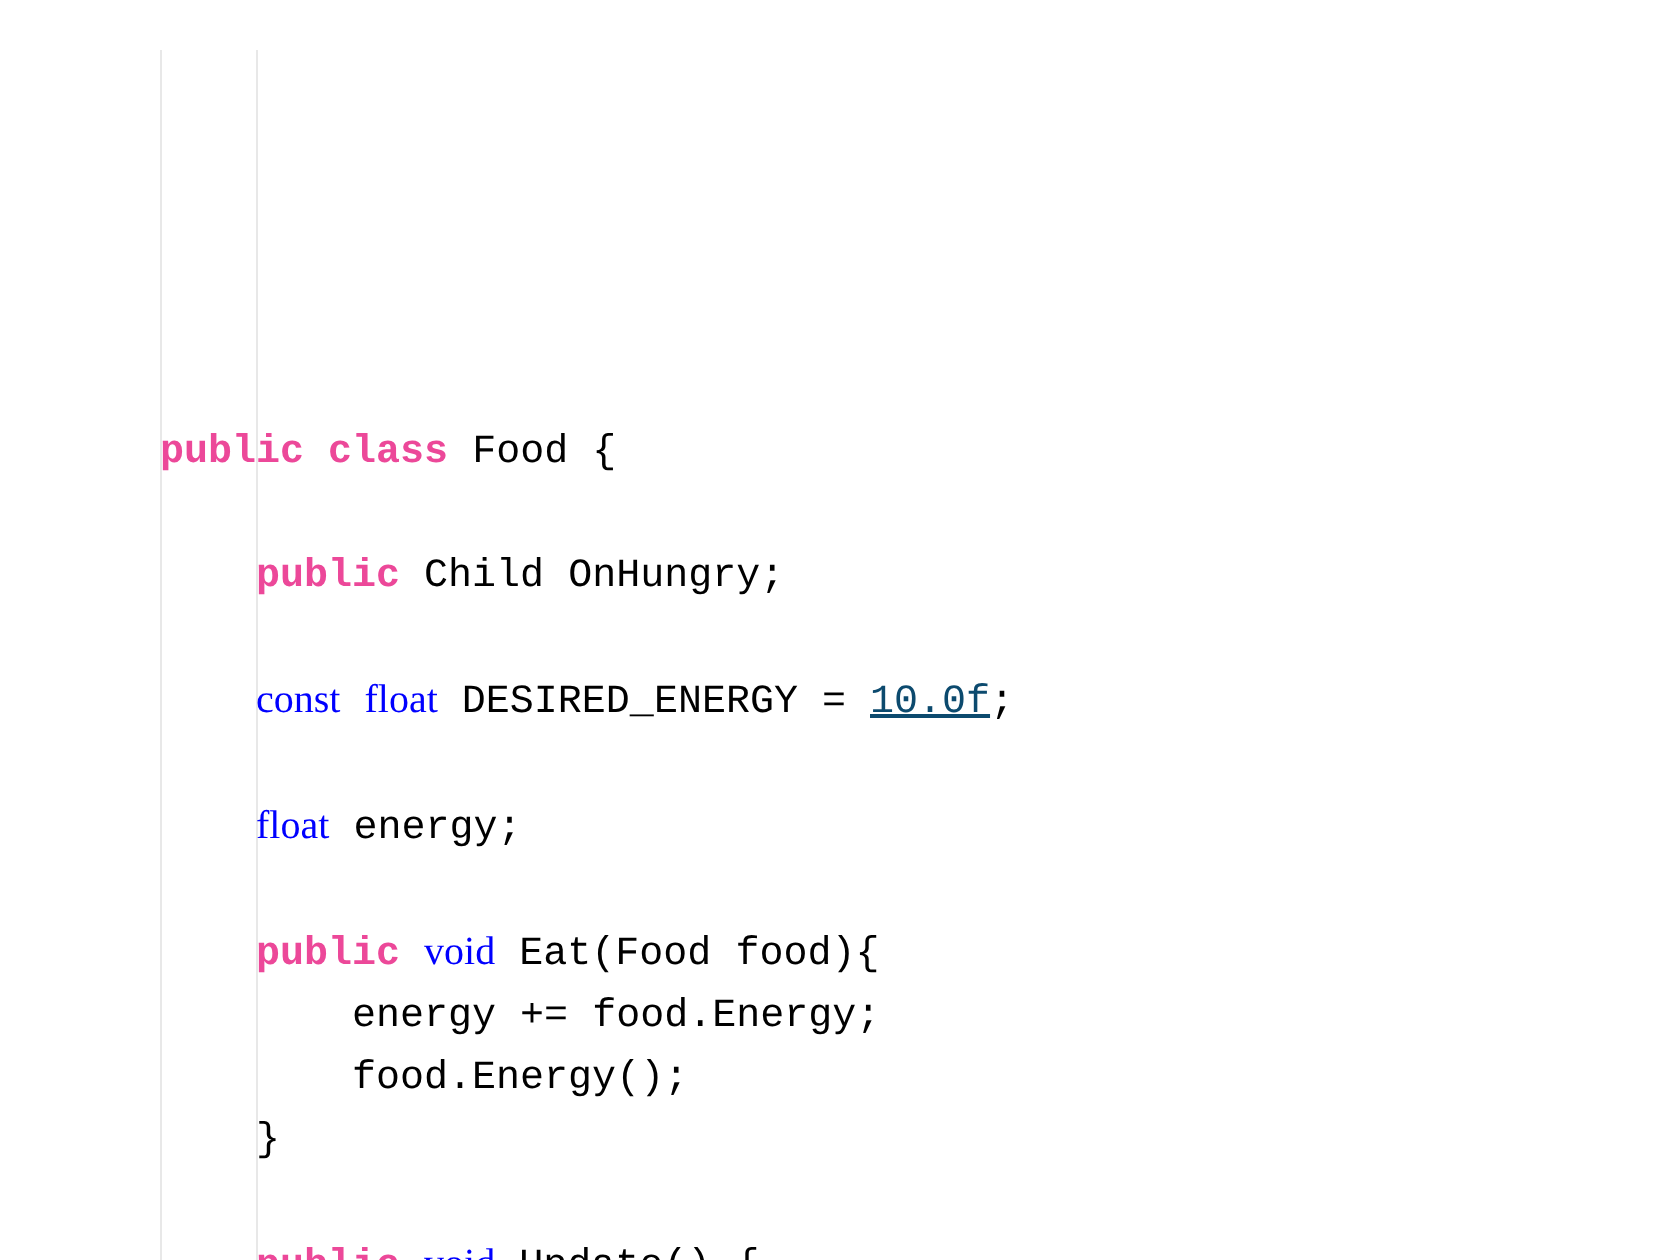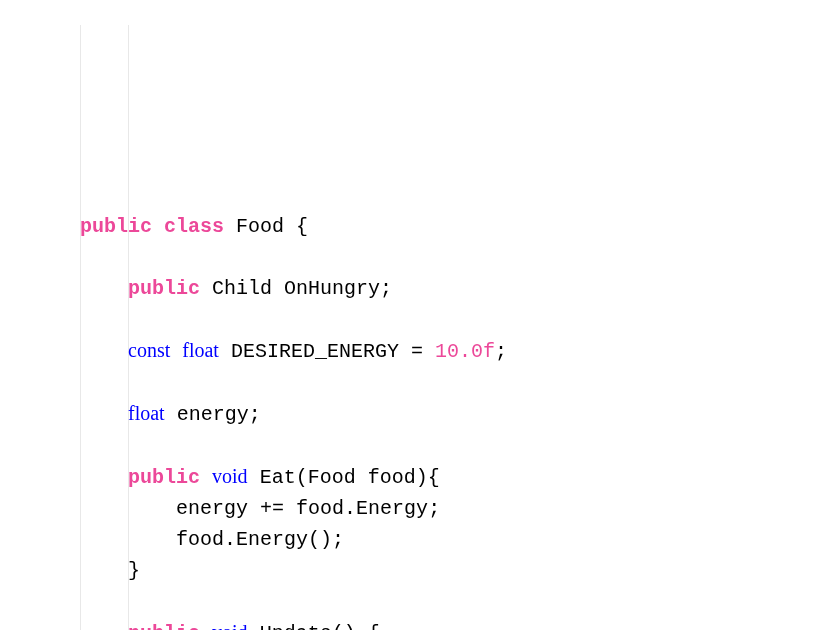--- a/index.html
+++ b/index.html
@@ -23,21 +23,21 @@
   }
   .guide {
     position: absolute;
     top: 0;
     bottom: 0;
     width: 1px;
     background: #e8e8e8;
   }
   .kw { color: #ec4899; font-weight: bold; }
   .kwn { color: #0000ff; font-family: Liberation Serif, serif; }
-  .num { color: #ec4899; }
+  .num { color: #0c4a6e; text-decoration: underline; }
   .code { position: relative; }
 </style>
 </head>
 <body>
 
 
 
 <div class="guide-container">
   <div class="guide" style="left:0px"></div>
   <div class="guide" style="left:48px"></div>

